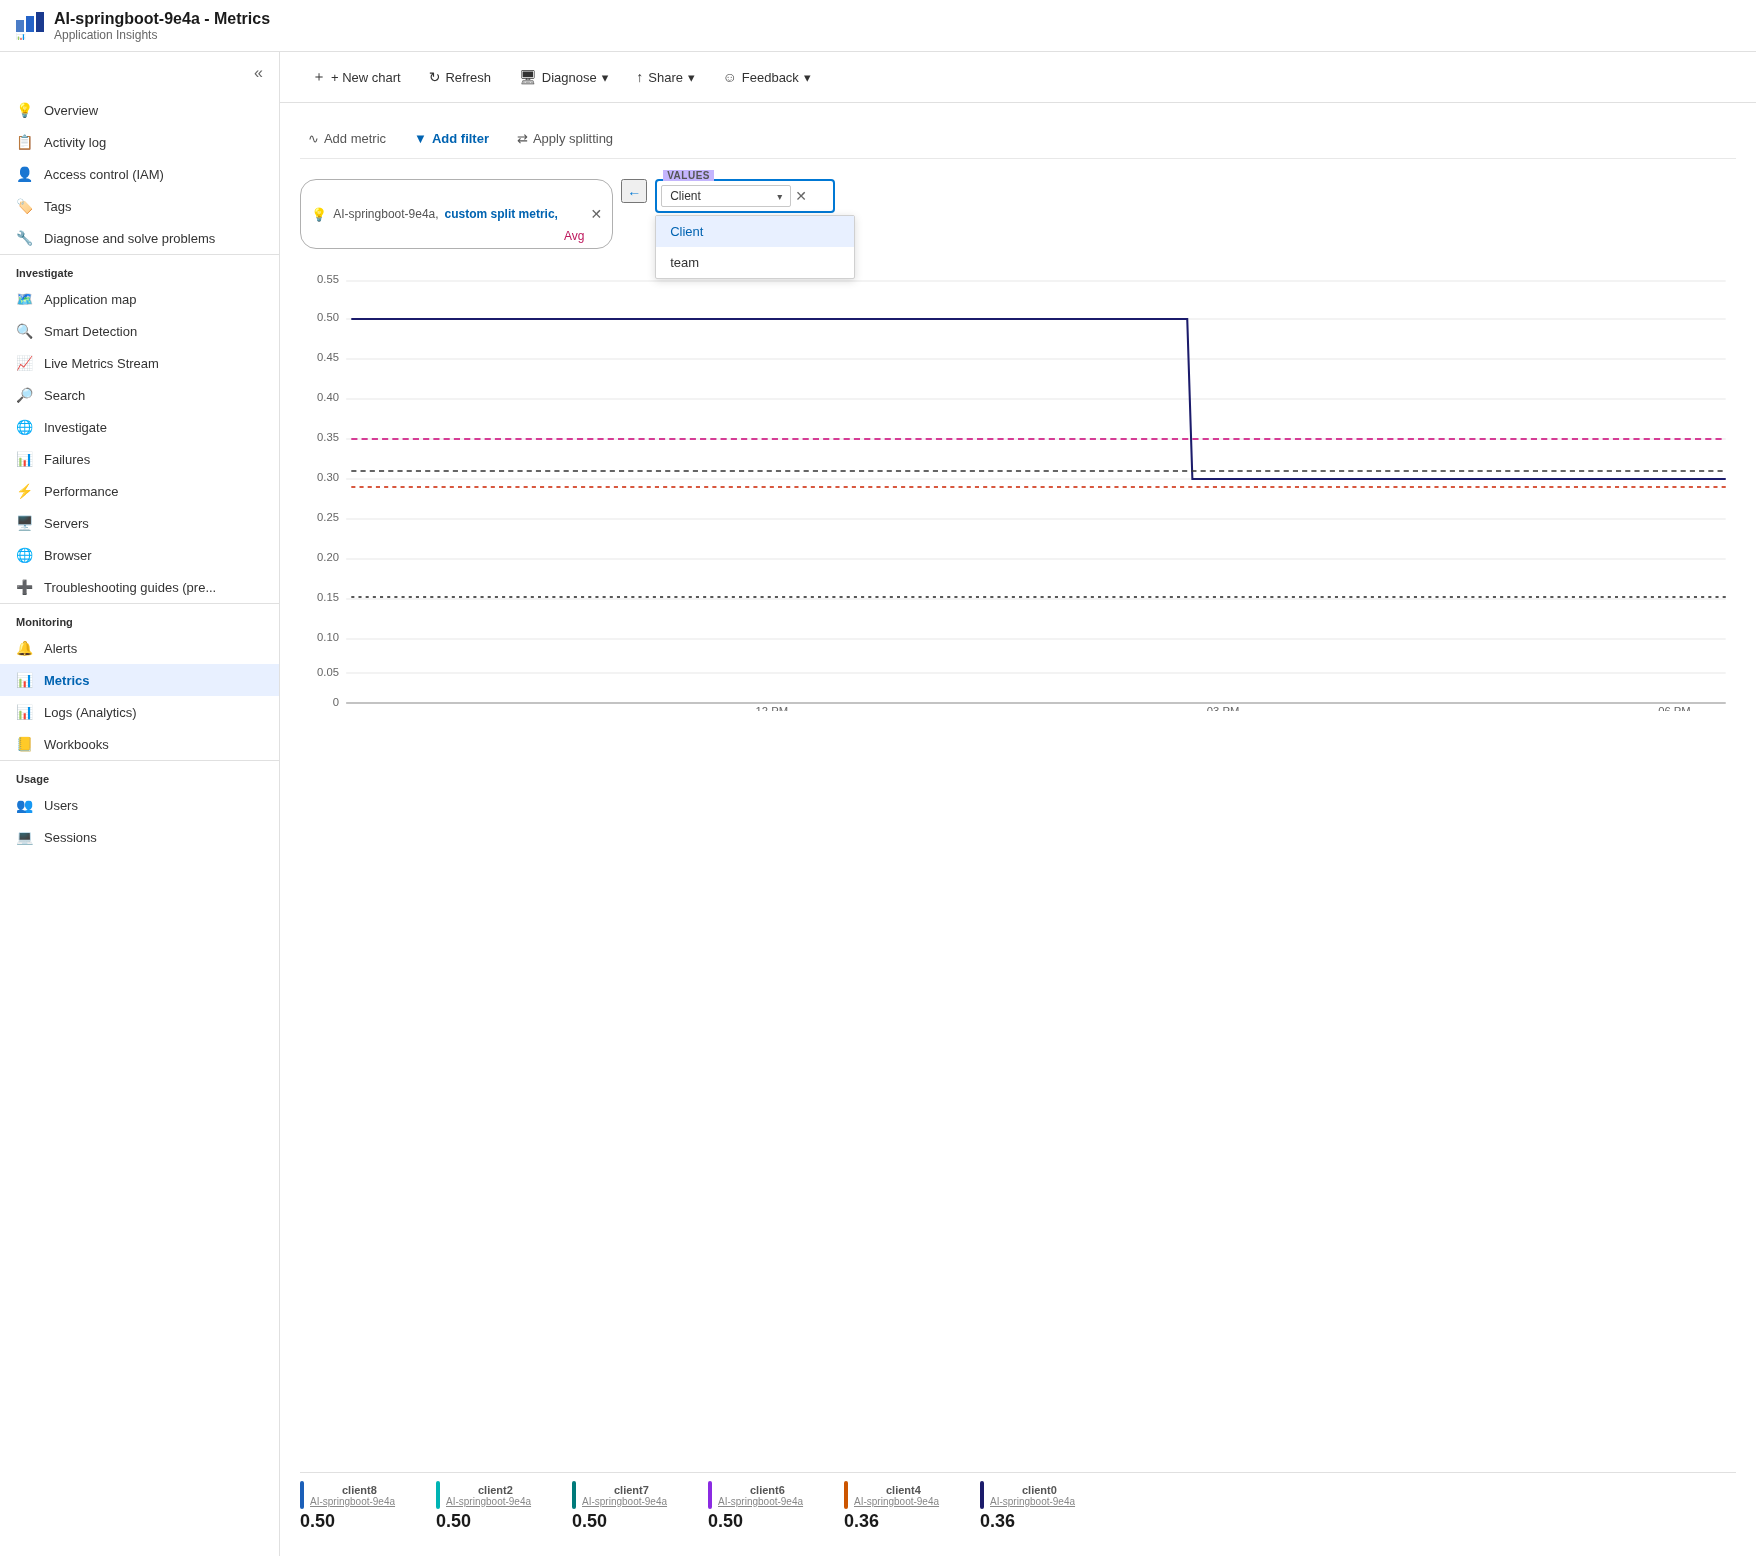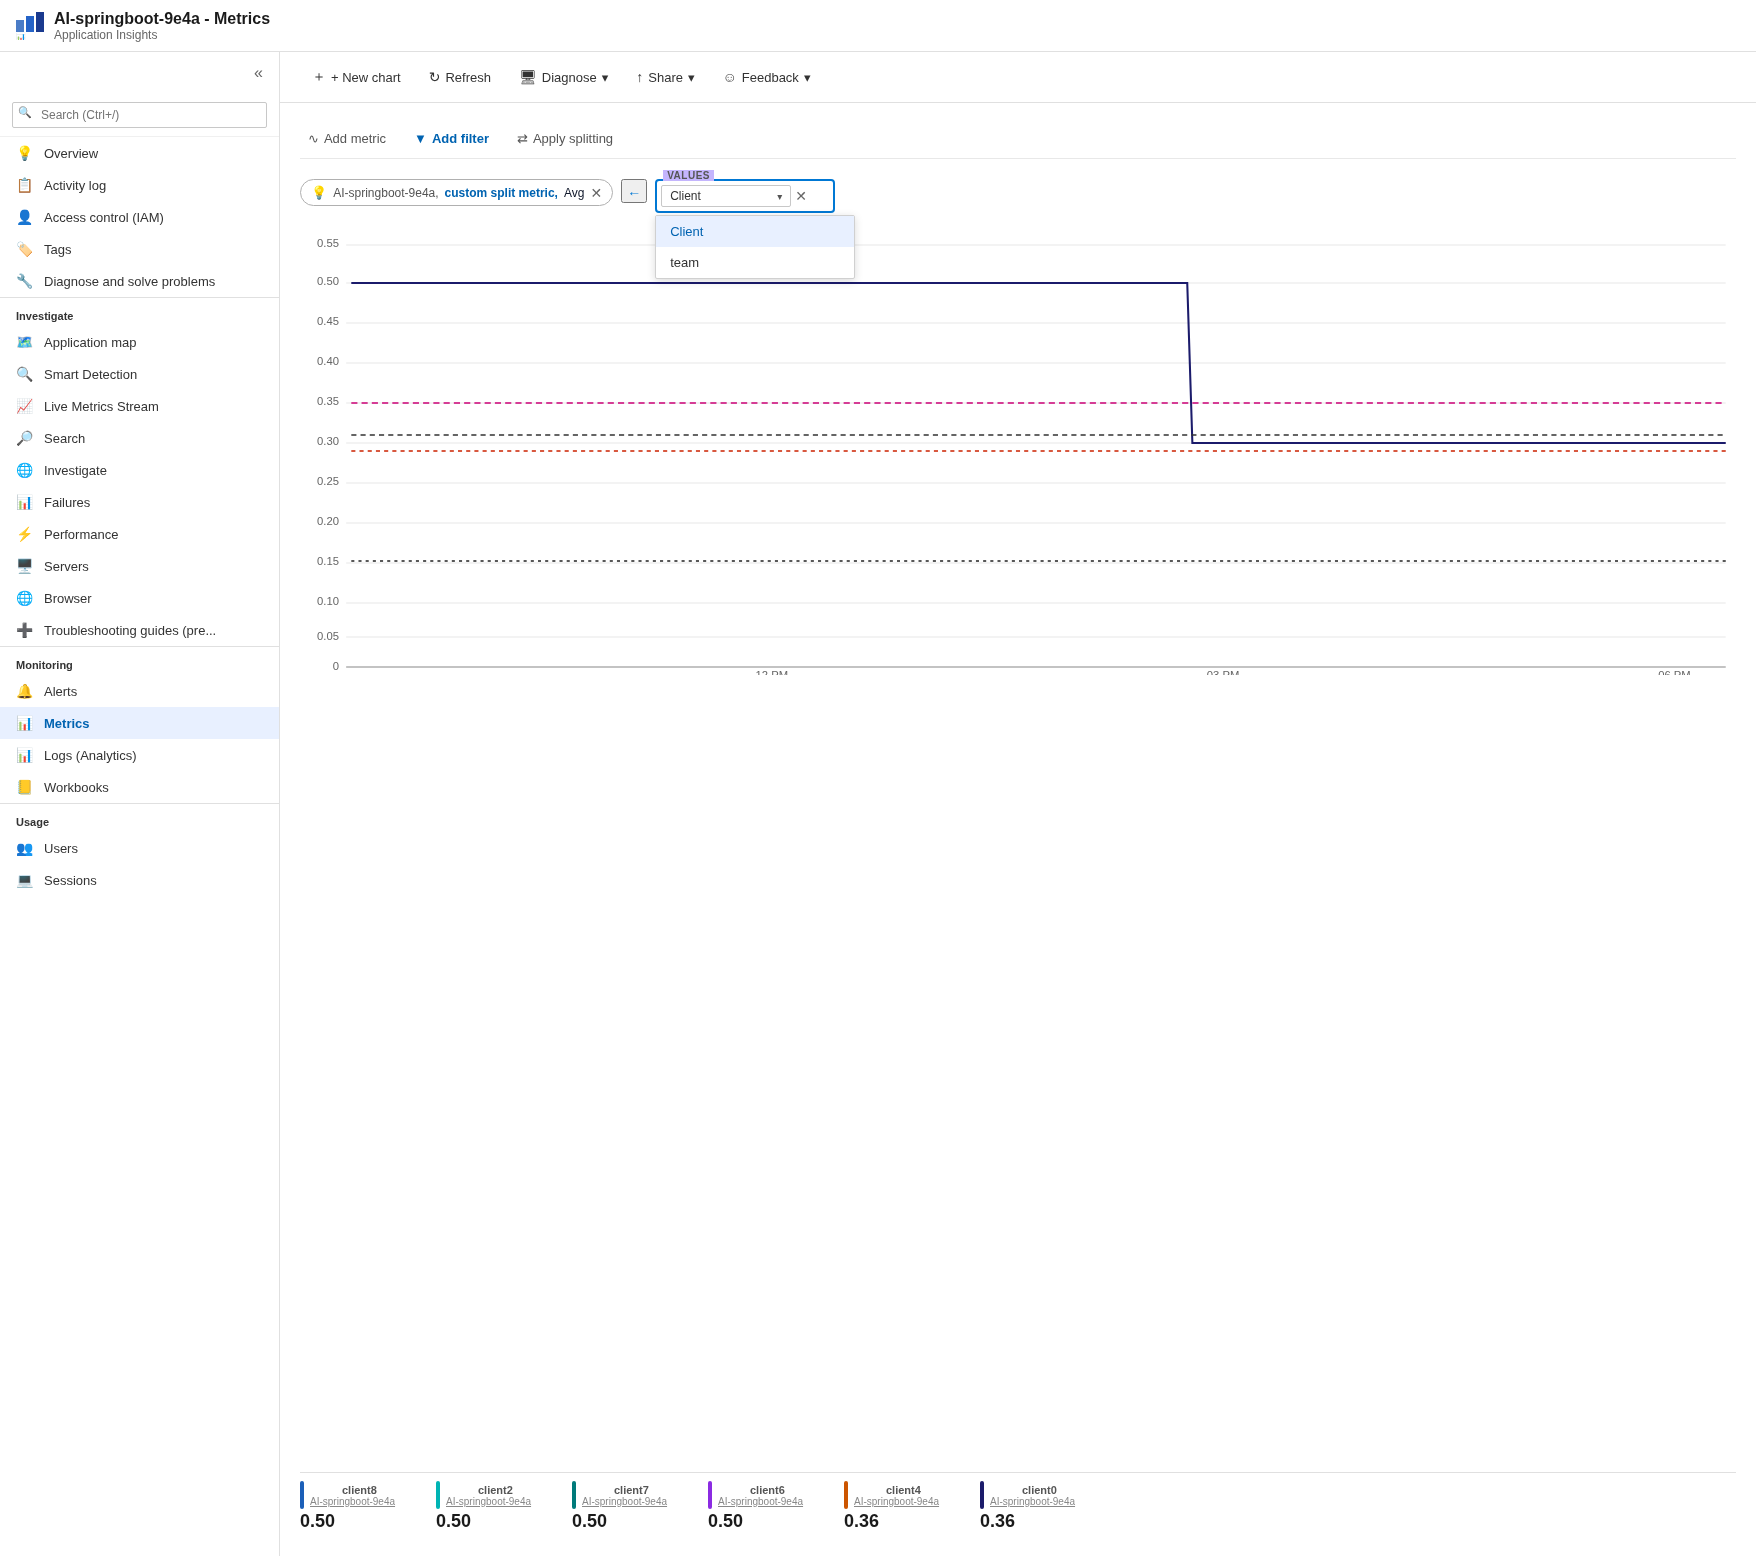--- a/index.html
+++ b/index.html
@@ -47,21 +47,21 @@
     
     .filter-bar { display: flex; align-items: center; gap: 12px; padding: 8px 0; border-bottom: 1px solid #e8e8e8; }
     .filter-btn { display: flex; align-items: center; gap: 5px; padding: 4px 8px; border: none; background: transparent; cursor: pointer; font-size: 13px; color: #555; }
     .filter-btn .icon { font-size: 13px; }
 
     
     .metric-tag-row { display: flex; align-items: flex-start; gap: 8px; margin-top: 8px; position: relative; }
     .metric-tag { display: flex; align-items: center; gap: 6px; padding: 5px 10px; border: 1px solid #b0b0b0; border-radius: 16px; background: #fff; font-size: 12px; color: #333; }
     .metric-tag .resource { color: #555; }
     .metric-tag .metric-name { color: #0063b1; font-weight: 600; }
-    .metric-tag .agg { color: #0f172a; }
+    .metric-tag .agg { color: #be185d; margin-top: 44px; }
     .metric-tag .close { cursor: pointer; color: #666; font-size: 14px; line-height: 1; }
     .metric-tag .tag-icon { font-size: 13px; color: #7a4a9e; }
 
     
     .values-dropdown-container { position: relative; }
     .values-box { border: 2px solid #0078d4; border-radius: 4px; padding: 4px; display: flex; align-items: center; gap: 4px; min-width: 180px; }
     .values-label { position: absolute; top: -9px; left: 8px; font-size: 10px; font-weight: 600; color: #555; background: #c4b5fd; padding: 0 4px; letter-spacing: 0.05em; text-transform: uppercase; }
     .values-select { display: flex; align-items: center; border: 1px solid #c8c8c8; border-radius: 2px; padding: 3px 8px; min-width: 130px; background: #fff; font-size: 12px; justify-content: space-between; cursor: pointer; }
     .values-select .chevron { font-size: 10px; color: #555; }
     .values-close { cursor: pointer; color: #666; font-size: 14px; line-height: 1; }
@@ -103,25 +103,20 @@
   </div>
 </div>
 
 <div class="main-layout">
 
   <div class="sidebar">
     <div class="sidebar-top-row">
       <button class="sidebar-collapse-btn">«</button>
     </div>
 
-    <div class="sidebar-search">
-      <div class="search-wrap">
-        <input type="text" placeholder="Search (Ctrl+/)" style="">
-      </div>
-    </div>
 
     <div id="sidebar-top-items">
         <div class="sidebar-item">
           <span class="icon">💡</span>
           <span>Overview</span>
         </div>
         <div class="sidebar-item">
           <span class="icon">📋</span>
           <span>Activity log</span>
         </div>

